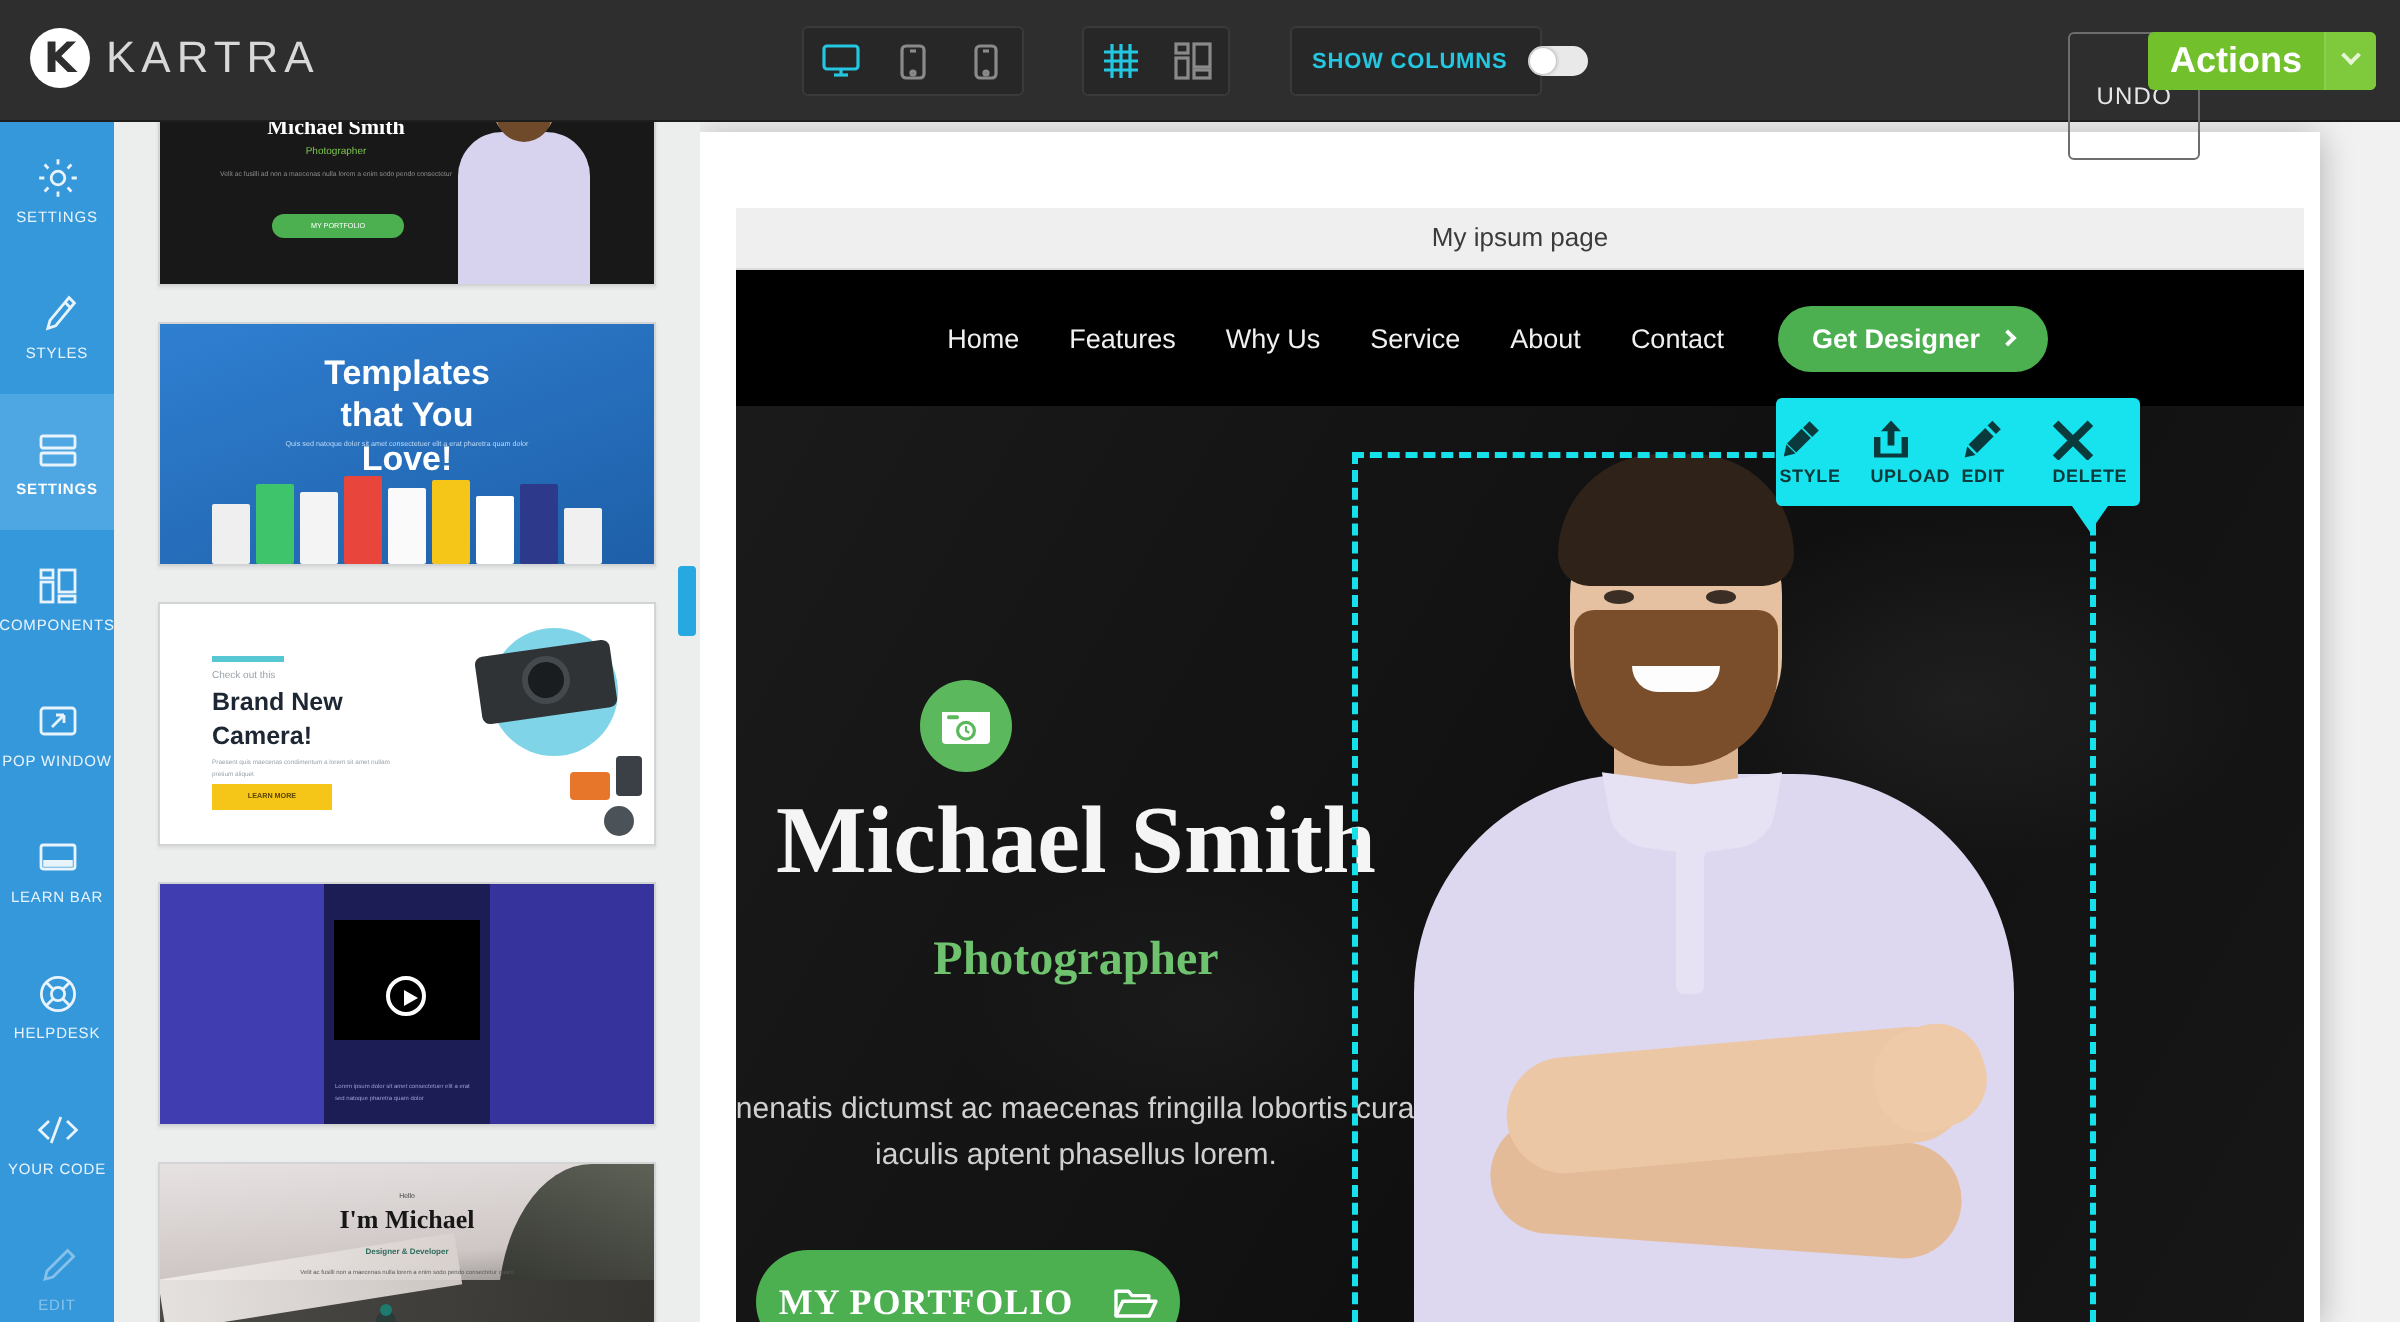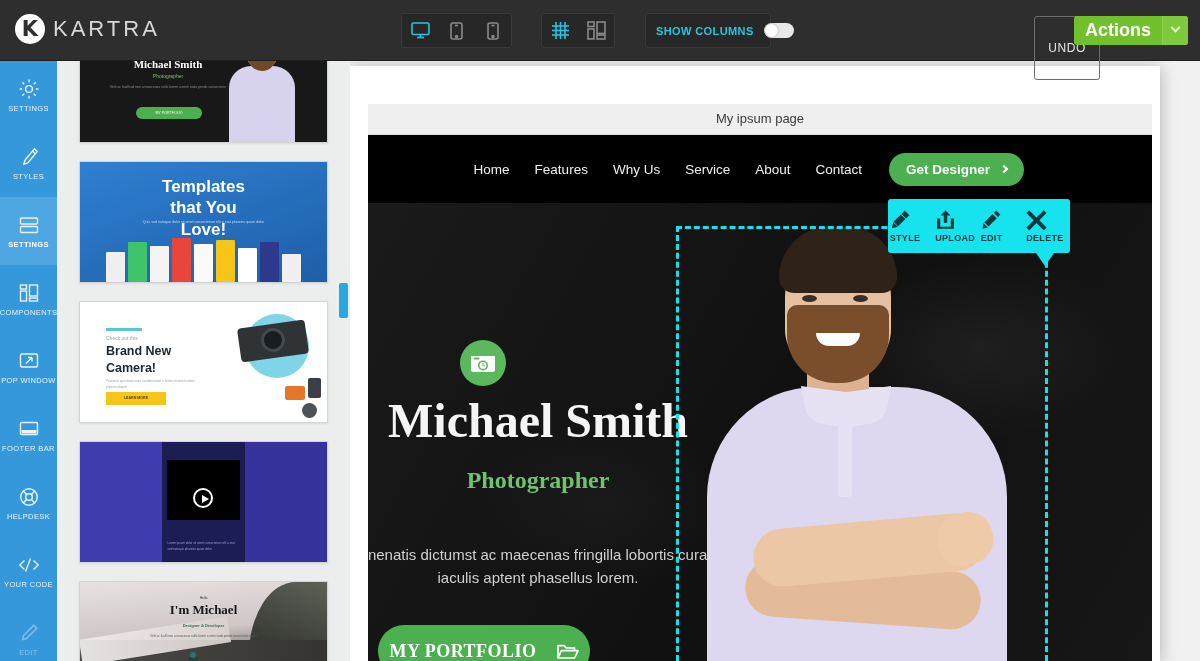--- a/index.html
+++ b/index.html
@@ -432,21 +432,21 @@
         <path class="rail-ic" d="M8 13.5l6-6M14 7.5h-4M14 7.5v4"></path>
       </svg>
       <span class="rail-label">POP WINDOW</span>
     </div>
 
     <div class="rail-item">
       <svg width="22" height="22" viewBox="0 0 22 22">
         <rect class="rail-ic" x="2.5" y="4.5" width="17" height="12" rx="1.2"></rect>
         <rect x="3.6" y="12" width="14.8" height="3.4" fill="#e8f3fc"></rect>
       </svg>
-      <span class="rail-label">FOOTER BAR</span>
+      <span class="rail-label">LEARN BAR</span>
     </div>
 
     <div class="rail-item">
       <svg width="22" height="22" viewBox="0 0 22 22">
         <circle class="rail-ic" cx="11" cy="11" r="8.3"></circle>
         <circle class="rail-ic" cx="11" cy="11" r="3.3"></circle>
         <path class="rail-ic" d="M5.1 5.1l3.5 3.5M13.4 13.4l3.5 3.5M16.9 5.1l-3.5 3.5M8.6 13.4l-3.5 3.5"></path>
       </svg>
       <span class="rail-label">HELPDESK</span>
     </div>

